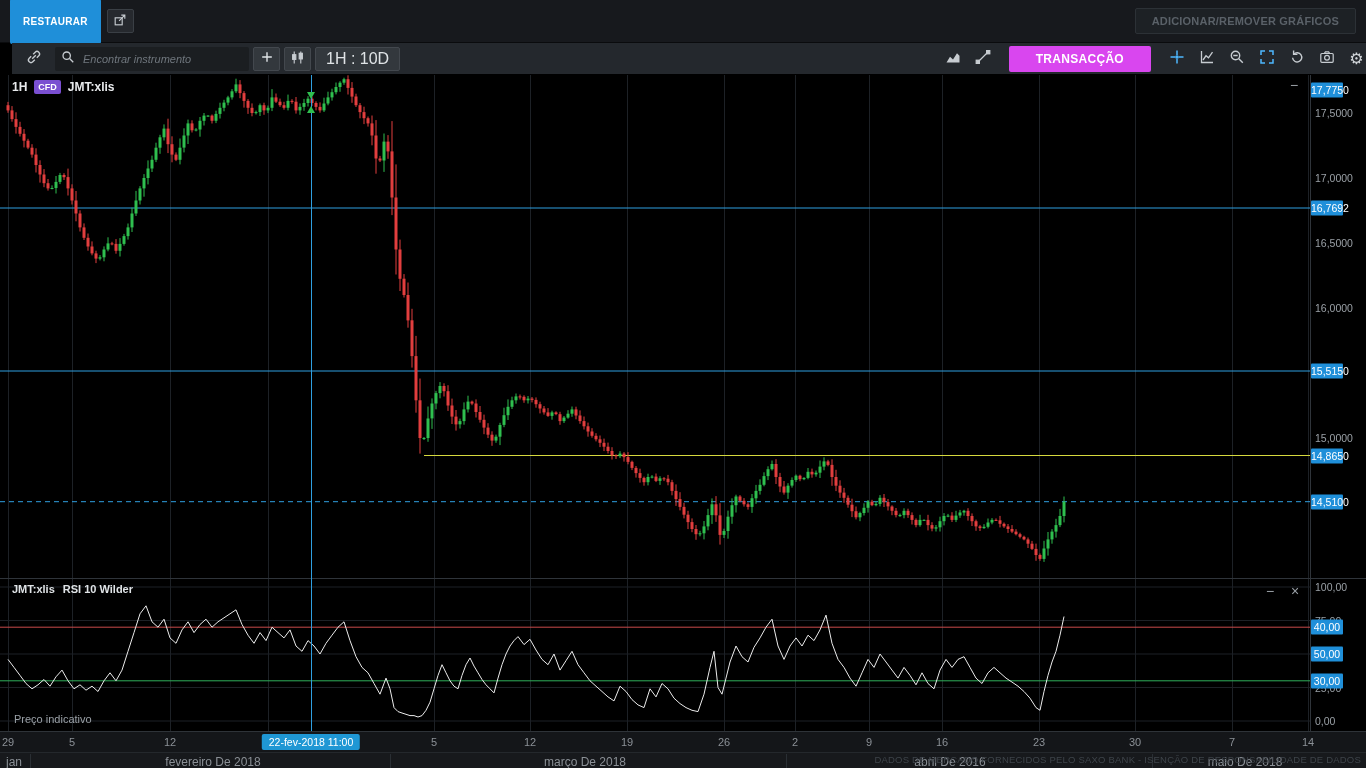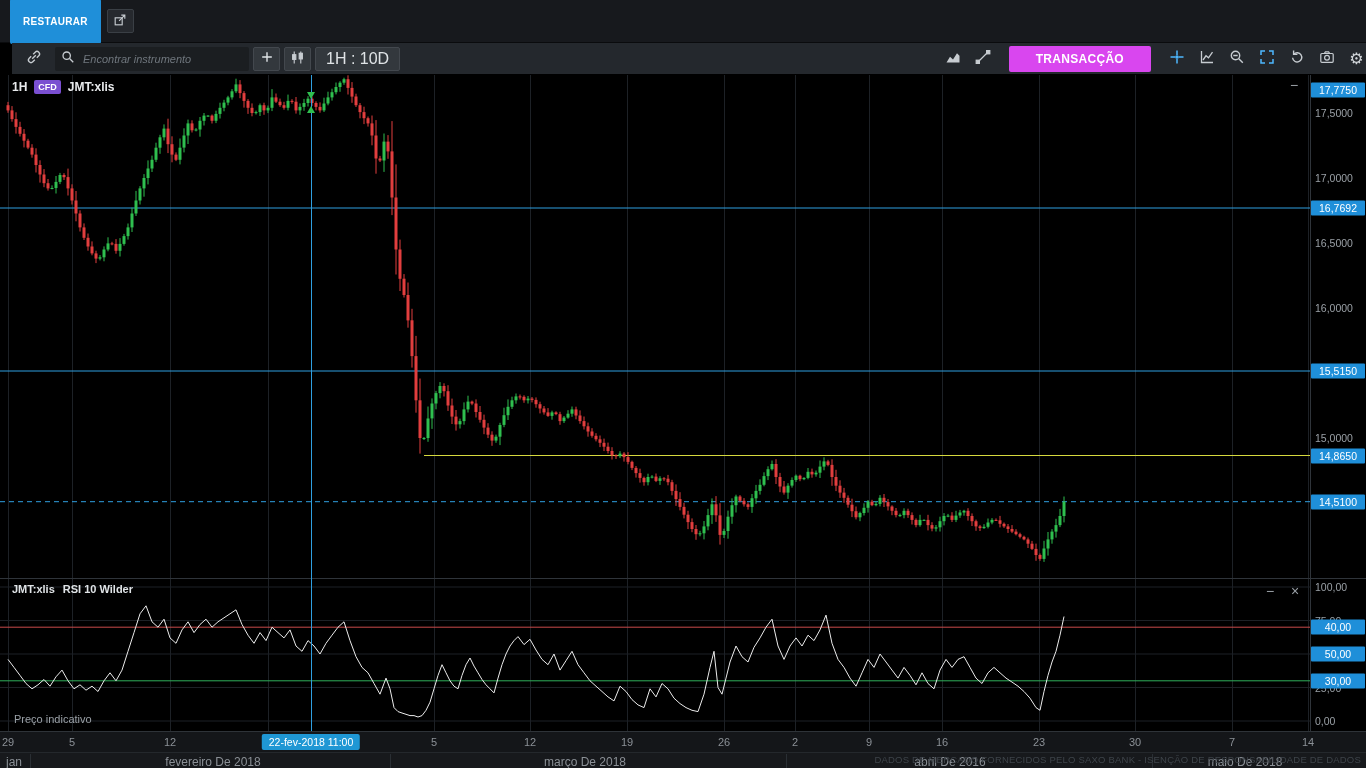--- a/index.html
+++ b/index.html
@@ -29,21 +29,21 @@
   .legend-main{position:absolute;top:80px;left:12px;display:flex;align-items:center;gap:7px;z-index:6;}
   .legend-tf{color:#e8eaec;font-weight:bold;font-size:12px;}
   .cfd-badge{background:#7a4fd1;color:#fff;font-weight:bold;font-size:9px;padding:2px 4px;border-radius:2px;}
   .legend-sym{color:#e8eaec;font-weight:bold;font-size:12px;}
   .pane-min{position:absolute;color:#9aa0a6;font-size:14px;z-index:6;cursor:pointer;line-height:1;}
   .legend-rsi{position:absolute;top:583px;left:12px;display:flex;align-items:center;gap:8px;z-index:6;}
   .legend-rsi span{color:#dfe3e6;font-weight:bold;font-size:11px;}
   .price-note{position:absolute;top:713px;left:14px;color:#9aa0a6;font-size:11px;z-index:6;}
 
   .ax-label{position:absolute;left:1315px;font-size:10.5px;color:#9aa0a6;transform:translateY(-50%);z-index:6;white-space:nowrap;}
-  .ax-badge{position:absolute;left:1311px;width:54px;height:15px;line-height:15px;text-align:center;background:#1f8fd9;color:#fff;font-size:10.5px;transform:translateY(-50%);z-index:7;border-radius:1px;white-space:nowrap;}
+  .ax-badge{position:absolute;left:1311px;width:32px;height:15px;line-height:15px;text-align:center;background:#1f8fd9;color:#fff;font-size:10.5px;transform:translateY(-50%);z-index:7;border-radius:1px;white-space:nowrap;}
 
   .tick-row{position:absolute;top:731px;left:0;width:1366px;height:21px;background:#141619;border-top:1px solid #2e3338;box-sizing:border-box;z-index:5;}
   .tick{position:absolute;top:4px;font-size:11px;color:#8b9096;transform:translateX(-50%);}
   .time-badge{position:absolute;top:2px;left:311px;transform:translateX(-50%);background:#1f97d4;color:#fff;font-size:10.5px;padding:2px 7px;border-radius:2px;z-index:6;white-space:nowrap;}
   .month-row{position:absolute;top:752px;left:0;width:1366px;height:16px;background:#17191c;border-top:1px solid #24282c;box-sizing:border-box;z-index:5;}
   .month-label{position:absolute;top:2px;font-size:12px;color:#8b9096;transform:translateX(-50%);white-space:nowrap;}
   .month-sep{position:absolute;top:1px;width:1px;height:14px;background:#2a2f34;}
   .disclaimer{position:absolute;top:754px;right:5px;font-size:9.5px;color:#3e444a;z-index:7;letter-spacing:.2px;white-space:nowrap;}
 </style>
 </head>
@@ -628,20 +628,21 @@
 <div class="topbar">
   <button class="btn-restore">RESTAURAR</button>
   <button class="btn-popout">
     <span>
       <svg width="14" height="14" viewBox="0 0 16 16" fill="none" stroke="#c7ccd1" stroke-width="1.3">
         <rect x="2.5" y="5.5" width="8" height="8"></rect>
           <path d="M7 9 L13.5 2.5 M9.5 2.5 H13.5 V6.5"></path>
       </svg>
     </span>
   </button>
+  <button class="btn-addremove">ADICIONAR/REMOVER GRÁFICOS</button>
 </div>
 
 <div class="toolbar">
   <button class="icon-btn">
     <span>
       <svg width="16" height="16" viewBox="0 0 16 16" fill="none" stroke="#c7ccd1" stroke-width="1.3">
         <path d="M6.2 9.8 L9.8 6.2"></path>
         <path d="M5.2 7.2 L3.2 9.2 a2.5 2.5 0 0 0 3.6 3.6 L8.8 10.8"></path>
         <path d="M7.2 5.2 L9.2 3.2 a2.5 2.5 0 0 1 3.6 3.6 L10.8 8.8"></path>
       </svg>

